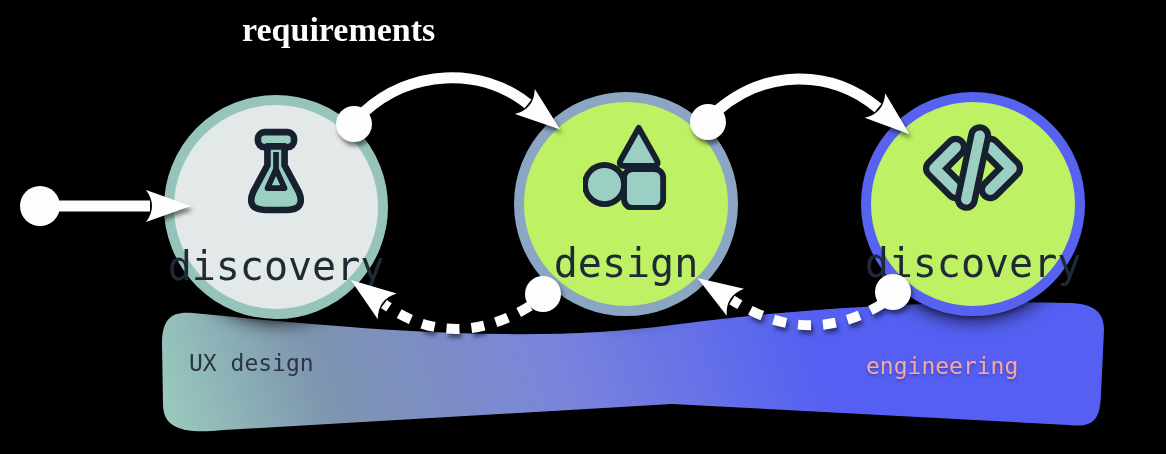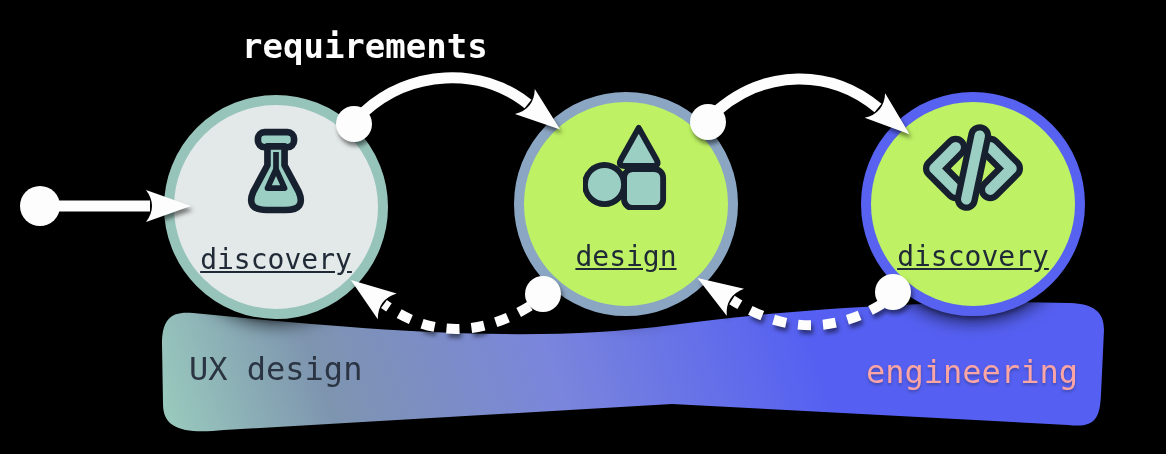--- a/index.html
+++ b/index.html
@@ -6,50 +6,50 @@
   .canvas{
     position:relative;width:1166px;height:454px;overflow:hidden;
     background:#000;
     font-family:"DejaVu Sans Mono","Liberation Mono",monospace;
   }
   svg{display:block;}
   .layer{position:absolute;left:0;top:0;}
 
   
   #banner-svg{z-index:1;filter:drop-shadow(0 6px 9px rgba(0,0,0,.55));}
-  .band-label{position:absolute;z-index:4;font-size:32px;letter-spacing:0;white-space:pre;}
+  .band-label{position:absolute;z-index:4;font-size:23px;letter-spacing:0;white-space:pre;}
   .band-label.ux{left:189px;top:350px;color:#2B3442;}
   .band-label.eng{left:866px;top:353px;color:#fca5a5;text-shadow:0 2px 3px rgba(20,30,50,.35);}
 
   
   .stage{
     position:absolute;z-index:2;width:204px;height:204px;border-radius:50%;
     border:10px solid #999;background:#bef264;
     box-shadow:0 7px 16px rgba(0,0,0,.55), 0 2px 5px rgba(0,0,0,.4);
   }
   .stage.discovery{left:164px;top:95px;border-color:#97C4BA;background:#E3E9E8;}
   .stage.design   {left:514px;top:92px;border-color:#8BA6C3;}
   .stage.delivery {left:861px;top:92px;border-color:#5763F0;}
   .stage-icon{position:absolute;left:50%;top:22px;transform:translateX(-50%);}
   .stage-label{
     position:absolute;left:50%;top:138px;transform:translateX(-50%);
-    font-size:28px;color:#1F2A36;white-space:pre;text-decoration:underline;
+    font-size:40px;color:#1F2A36;white-space:pre;
   }
 
   
   #arrows-svg{z-index:3;}
   .wht{filter:drop-shadow(2px 4px 2px rgba(0,0,0,.5));}
 
   
   .flow-label{
     position:absolute;z-index:5;color:#FDFDFD;font-weight:bold;font-size:34px;white-space:pre;
     text-shadow:0 2px 2px rgba(0,0,0,.65), 0 0 6px rgba(0,0,0,.45);
   }
   .flow-label.input{left:22px;top:126px;}
-  .flow-label.requirements{left:242px;top:26px;}
+  .flow-label.requirements{left:242px;top:11px;font-family:Liberation Serif, serif;}
   .flow-label.models{left:648px;top:26px;}
 </style>
 </head>
 <body>
 
 <div class="canvas">
 
   <svg id="banner-svg" class="layer" width="1166" height="454" viewBox="0 0 1166 454">
     <defs>
       <linearGradient id="bandGrad" gradientUnits="userSpaceOnUse" x1="150" y1="460" x2="780" y2="250">

